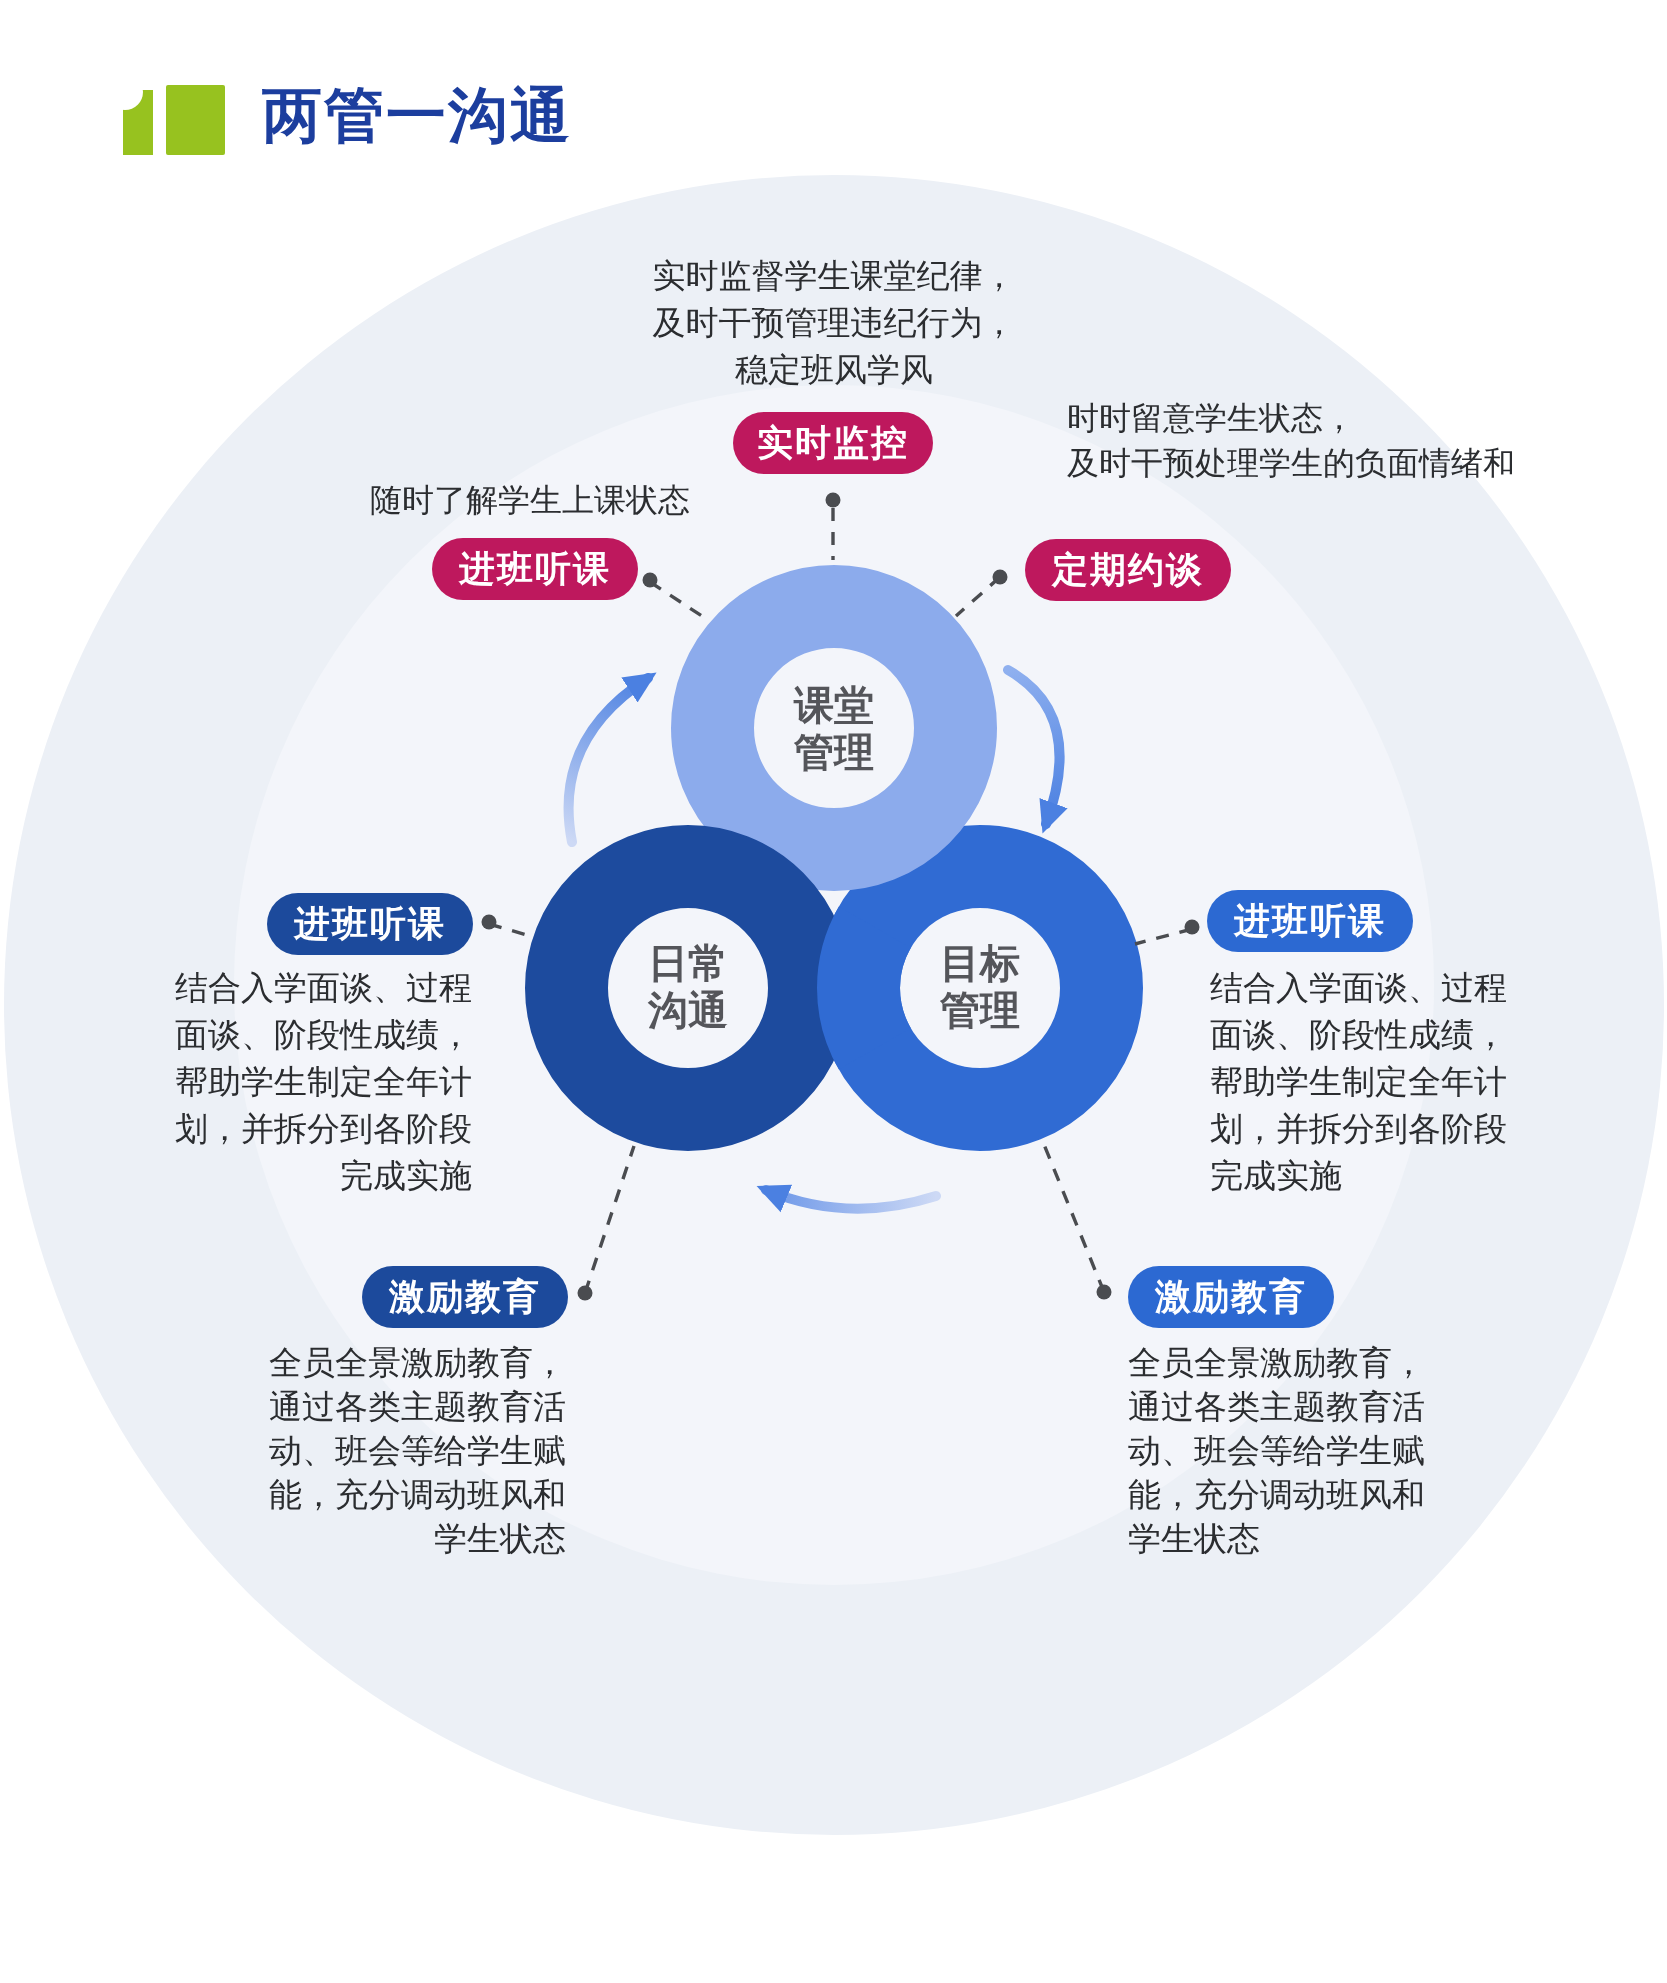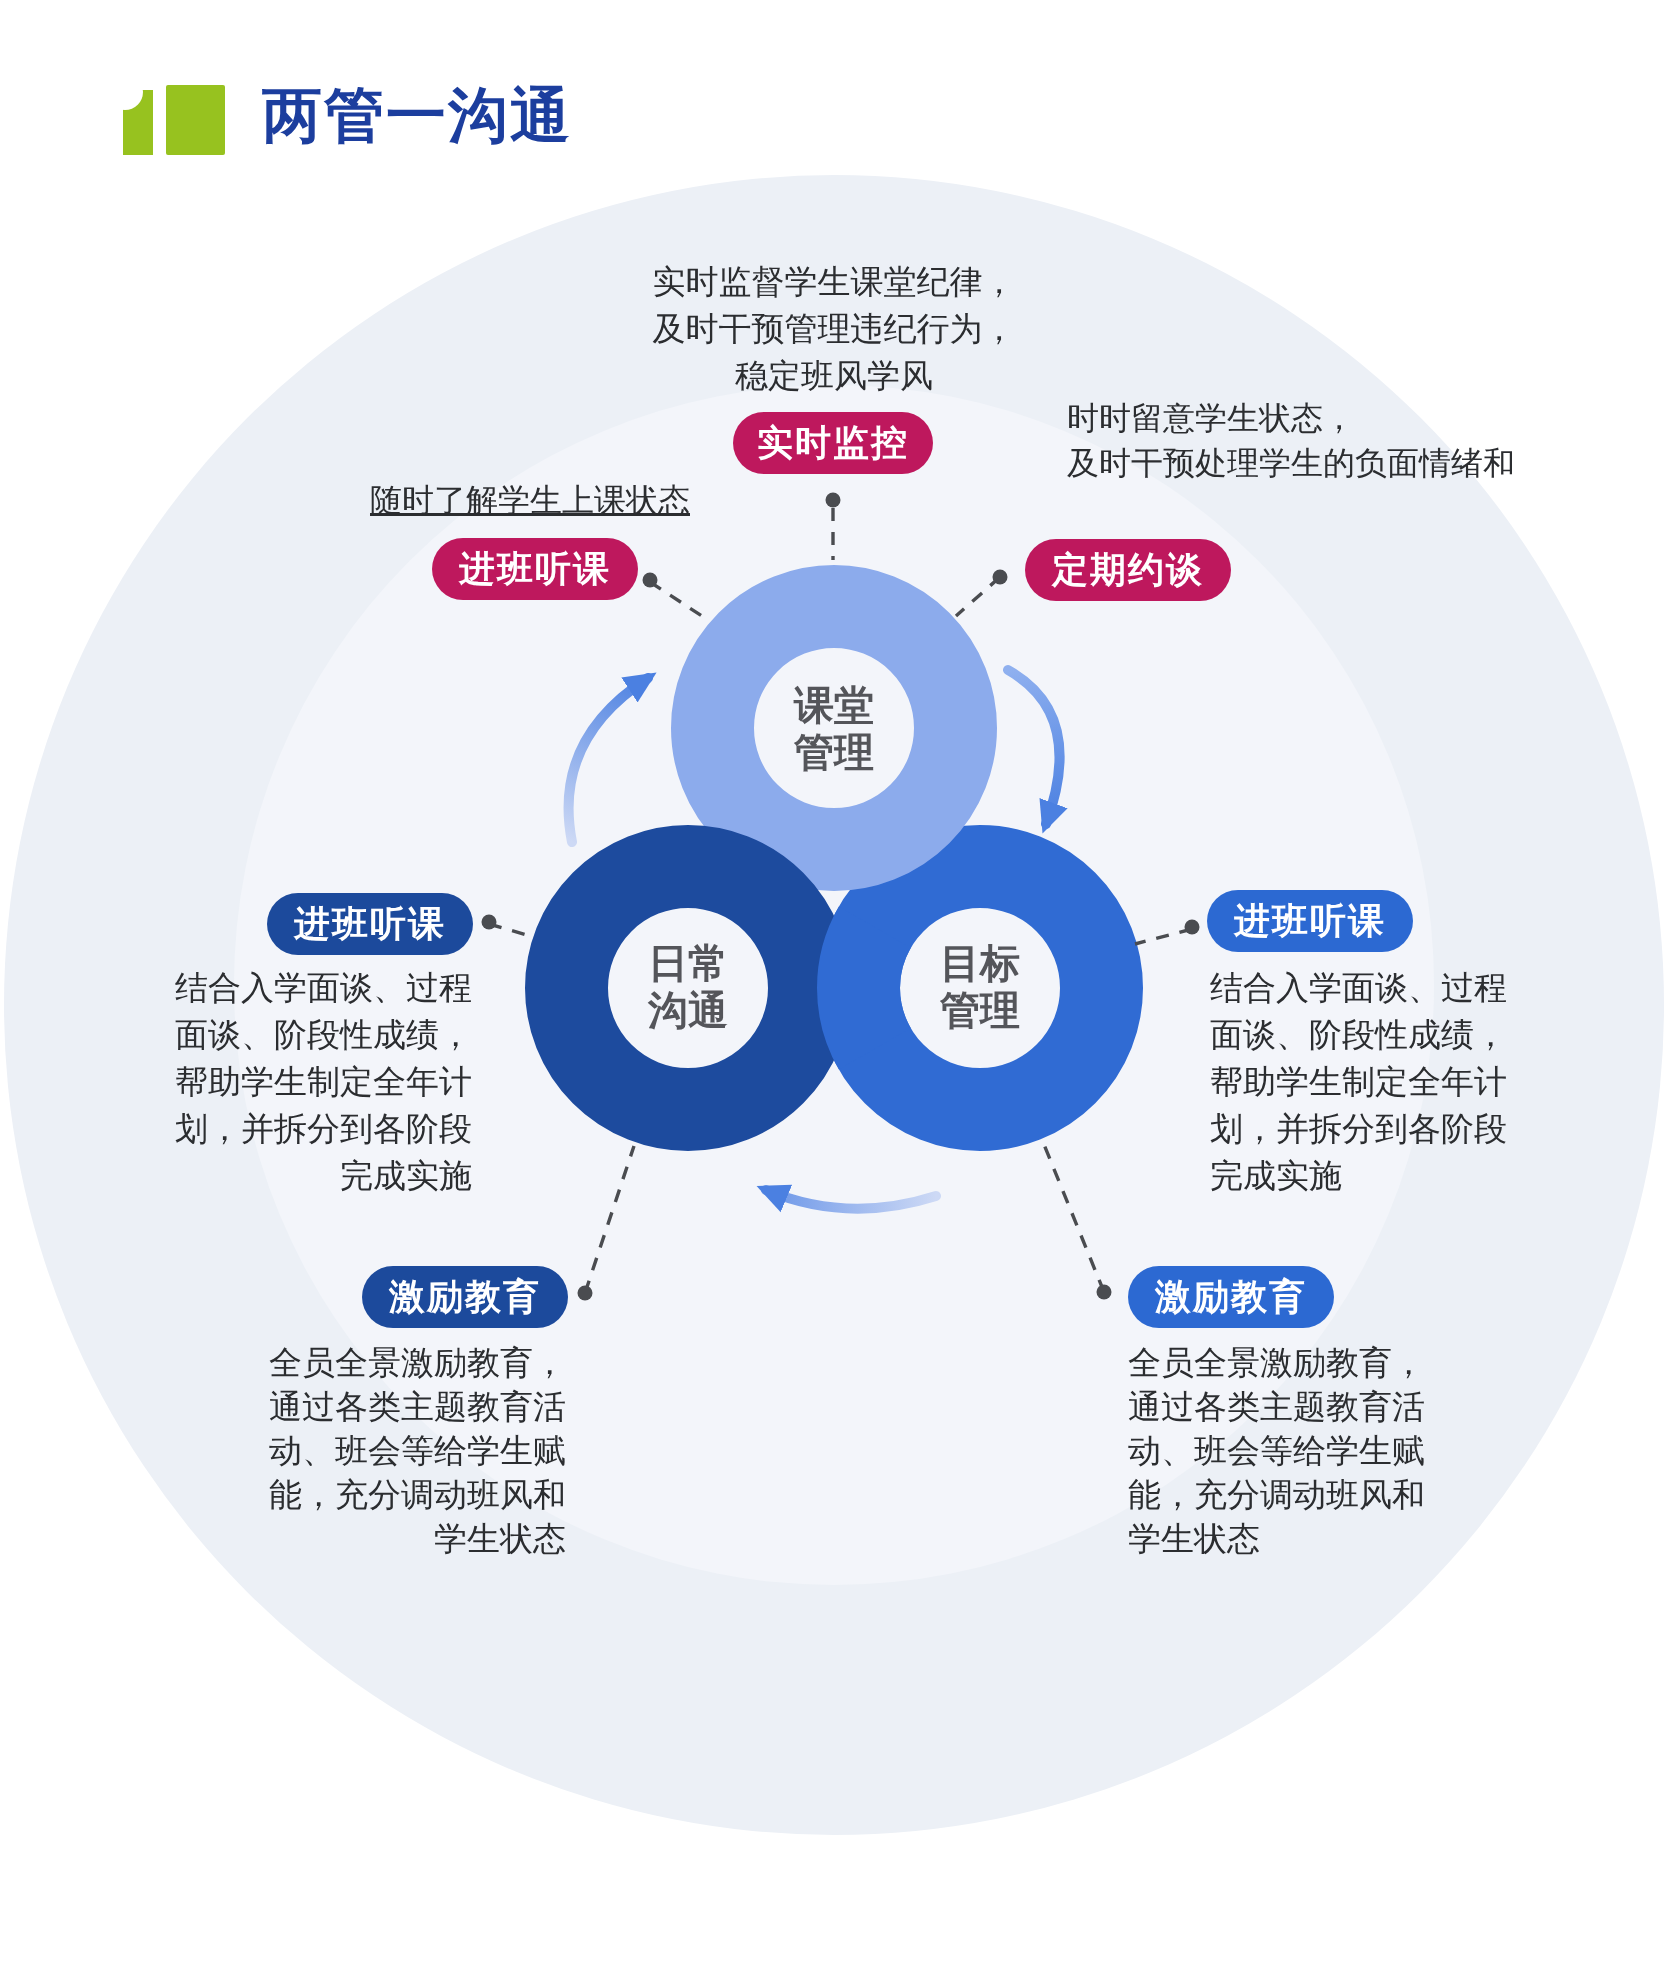--- a/index.html
+++ b/index.html
@@ -97,28 +97,28 @@
 </div>
 <div class="ring-label" style="left:608px;top:940px;">
   <div class="ln">日常</div>
   <div class="ln">沟通</div>
 </div>
 <div class="ring-label" style="left:900px;top:940px;">
   <div class="ln">目标</div>
   <div class="ln">管理</div>
 </div>
 
-<div class="note note-c fs33 z3" style="left:584px;top:252px;width:500px;margin-top:6px;">
+<div class="note note-c fs33 z3" style="left:584px;top:252px;width:500px;">
   <div class="ln">实时监督学生课堂纪律，</div>
   <div class="ln">及时干预管理违纪行为，</div>
   <div class="ln">稳定班风学风</div>
 </div>
 <div class="pill pill-light z3" style="left:733px;top:412px;width:200px;">实时监控</div>
 
-<div class="note note-c fs32 z3" style="left:320px;top:478px;width:420px;text-decoration:underline;">
+<div class="note note-c fs32 z3" style="left:320px;top:478px;width:420px;">
   <div class="ln">随时了解学生上课状态</div>
 </div>
 <div class="pill pill-light z3" style="left:432px;top:538px;width:206px;">进班听课</div>
 
 <div class="note note-l fs32 z3" style="left:1067px;top:396px;width:480px;">
   <div class="ln">时时留意学生状态，</div>
   <div class="ln">及时干预处理学生的负面情绪和</div>
 </div>
 <div class="pill pill-light z3" style="left:1025px;top:539px;width:206px;">定期约谈</div>
 

